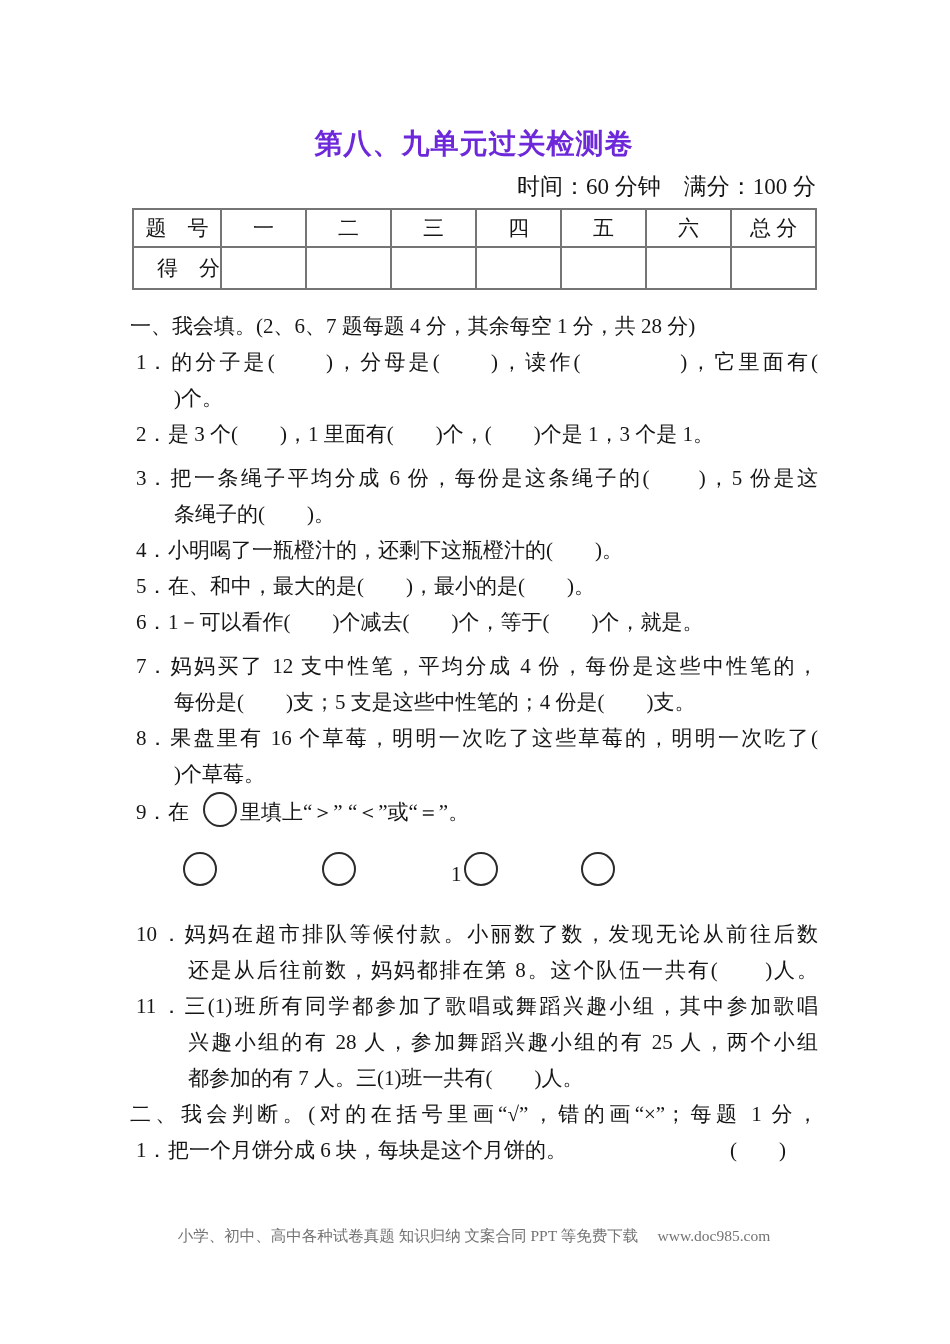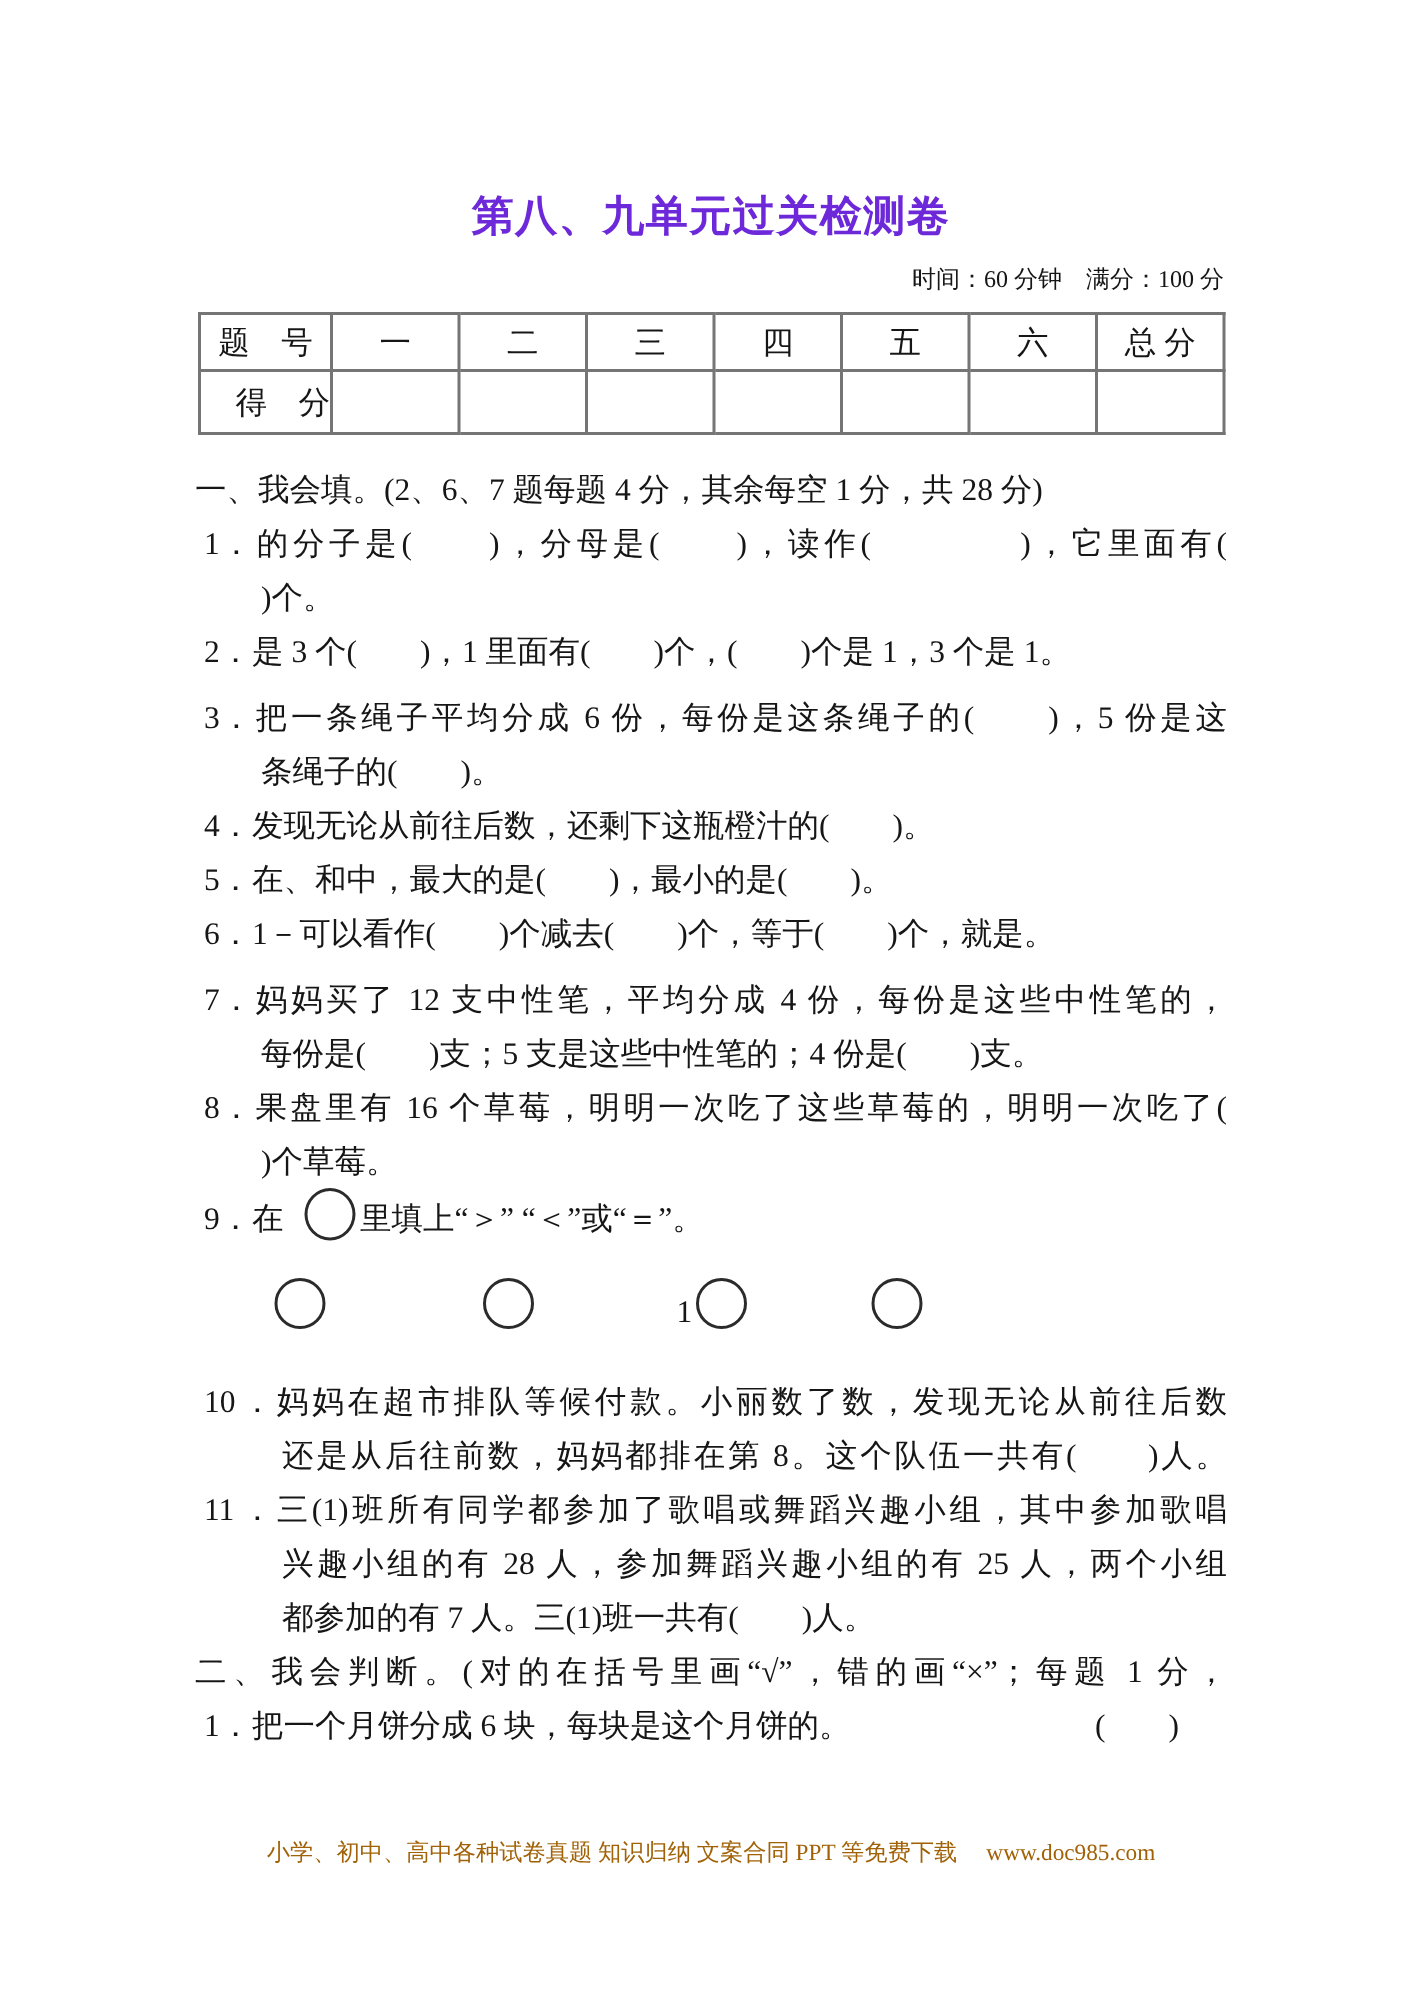--- a/index.html
+++ b/index.html
@@ -24,21 +24,21 @@
     font-family: "Liberation Sans", "DejaVu Sans", sans-serif;
     font-weight: 700;
     font-size: 28px;
     line-height: 32px;
     text-align: center;
     letter-spacing: 1px;
     color: #6d28d9;
   }
   .meta {
     margin-top: 14px;
-    font-size: 16px;
+    font-size: 23px;
     line-height: 26px;
     text-align: right;
     padding-right: 2px;
   }
   table.score-table {
     margin-top: 8px;
     margin-left: 2px;
     border-collapse: collapse;
     table-layout: fixed;
     border: 2px solid #4a4a4a;
@@ -123,21 +123,21 @@
     position: absolute;
     left: 600px;
     top: 0;
     white-space: pre;
   }
   .footer {
     margin-top: 56px;
     font-size: 15.5px;
     line-height: 24px;
     text-align: center;
-    color: #a16207;
+    color: #737373;
     width: 688px;
   }
 </style>
 </head>
 <body>
 
 <div class="page">
   <div class="content">
 
     <h1 class="title">第八、九单元过关检测卷</h1>
@@ -172,21 +172,21 @@
     <div class="line sec" style="margin-top:18px">一、我会填。(2、6、7 题每题 4 分，其余每空 1 分，共 28 分)</div>
 
     <div class="line just"><span class="num">1．</span><span>的分子是(　　)，分母是(　　)，读作(　　　　)，它里面有(</span></div>
     <div class="line cont">)个。</div>
 
     <div class="line"><span class="num">2．</span><span>是 3 个(　　)，1 里面有(　　)个，(　　)个是 1，3 个是 1。</span></div>
 
     <div class="line just gap8"><span class="num">3．</span><span>把一条绳子平均分成 6 份，每份是这条绳子的(　　)，5 份是这</span></div>
     <div class="line cont">条绳子的(　　)。</div>
 
-    <div class="line"><span class="num">4．</span><span>发现无论从前往后数，还剩下这瓶橙汁的(　　)。</span></div>
+    <div class="line"><span class="num">4．</span><span>小明喝了一瓶橙汁的，还剩下这瓶橙汁的(　　)。</span></div>
 
     <div class="line"><span class="num">5．</span><span>在、和中，最大的是(　　)，最小的是(　　)。</span></div>
 
     <div class="line"><span class="num">6．</span><span>1－可以看作(　　)个减去(　　)个，等于(　　)个，就是。</span></div>
 
     <div class="line just gap8"><span class="num">7．</span><span>妈妈买了 12 支中性笔，平均分成 4 份，每份是这些中性笔的，</span></div>
     <div class="line cont">每份是(　　)支；5 支是这些中性笔的；4 份是(　　)支。</div>
 
     <div class="line just"><span class="num">8．</span><span>果盘里有 16 个草莓，明明一次吃了这些草莓的，明明一次吃了(</span></div>
     <div class="line cont">)个草莓。</div>

